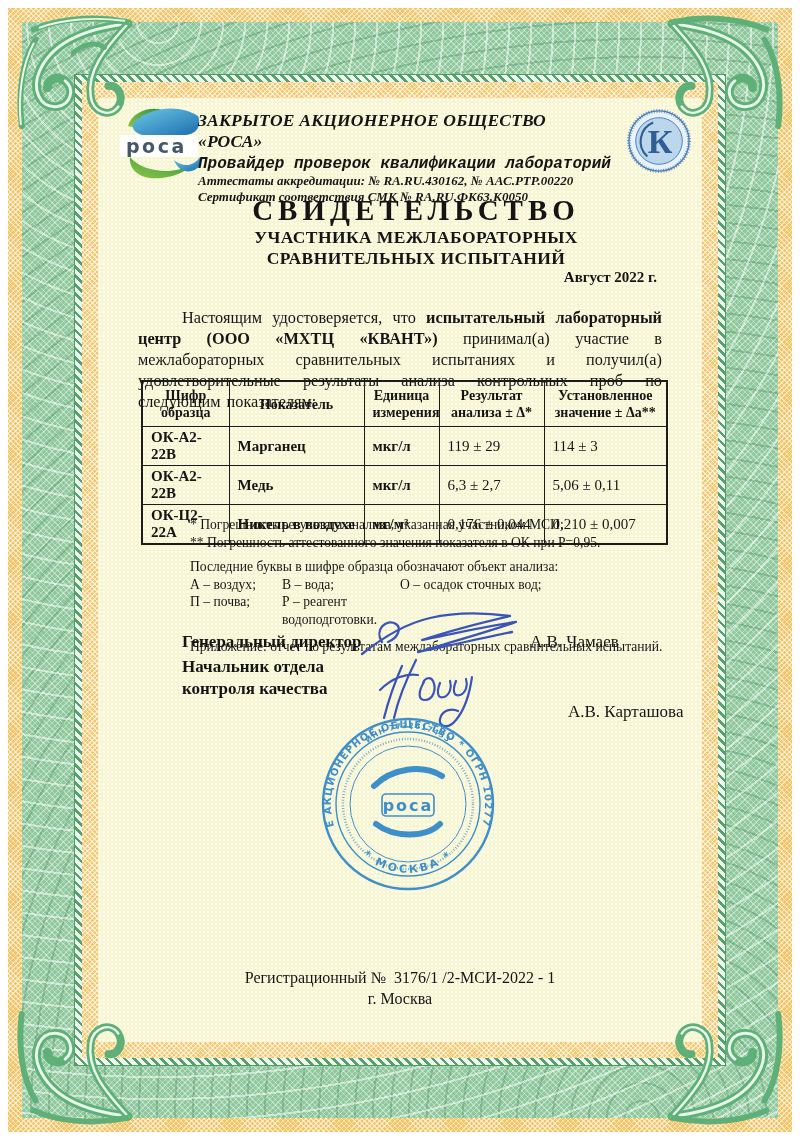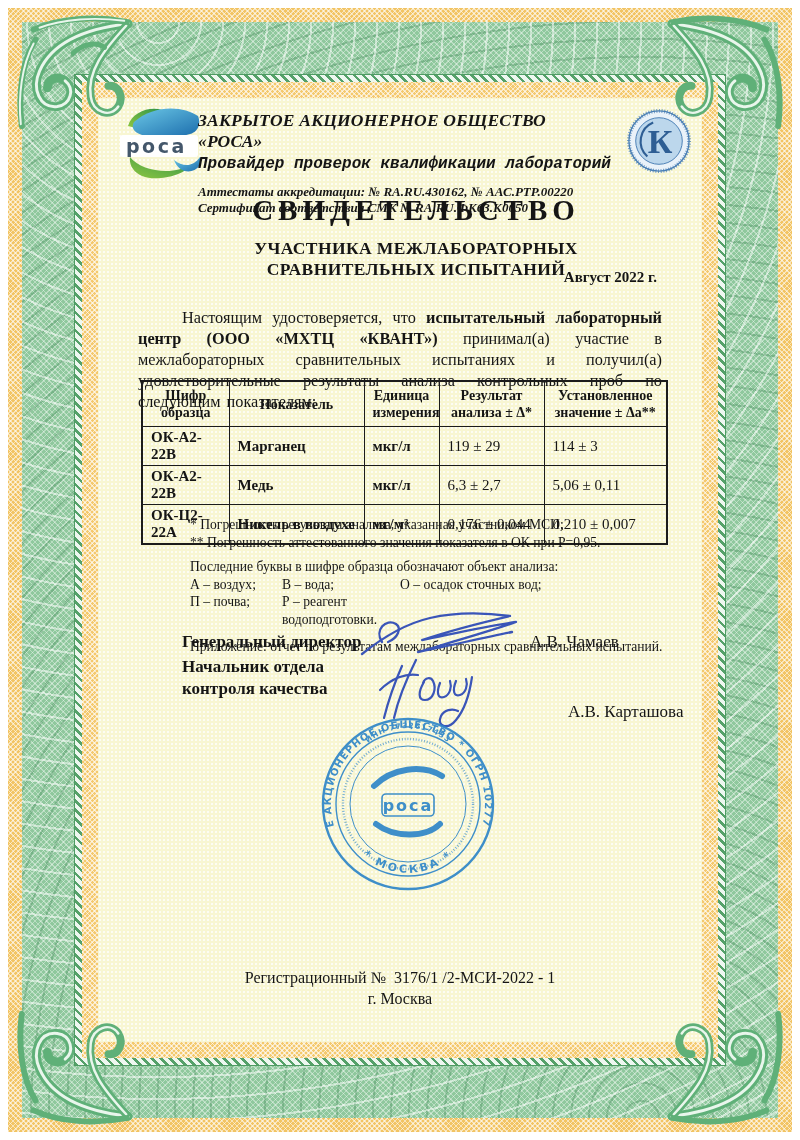--- a/index.html
+++ b/index.html
@@ -29,25 +29,25 @@
   .corner.tr{right:10px;top:10px;transform:scaleX(-1);}
   .corner.bl{left:10px;bottom:10px;transform:scaleY(-1);}
   .corner.br{right:10px;bottom:10px;transform:scale(-1,-1);}
   
   .logo{position:absolute;left:14px;top:4px;width:98px;height:78px;}
   .qmark{position:absolute;left:528px;top:10px;width:66px;height:66px;}
   .head-text{position:absolute;left:100px;top:12px;width:416px;text-align:left;font-style:italic;font-weight:bold;}
   .org-name{font-size:17.5px;letter-spacing:.2px;}
   .org-sub{font-size:16px;margin-top:3px;font-family:Liberation Mono, monospace;}
   .accr{font-size:13px;line-height:16px;}
-  .accr1{margin-top:11px;font-family:Liberation Serif, serif;}
+  .accr1{font-family:Liberation Serif, serif;}
   
   .title{position:absolute;left:16px;top:96px;width:100%;text-align:center;font-weight:bold;}
   .title-main{font-size:29px;letter-spacing:5px;}
-  .title-sub{font-size:17.5px;line-height:21px;margin-top:11px;letter-spacing:.4px;}
+  .title-sub{font-size:17.5px;line-height:21px;margin-top:0;letter-spacing:.4px;}
   .date{position:absolute;right:45px;top:171px;font-size:15px;font-weight:bold;}
   
   .para{position:absolute;left:40px;top:193px;width:524px;font-size:16.3px;line-height:21px;
         text-align:justify;text-indent:44px;word-spacing:2px;}
   
   table.results{position:absolute;left:43px;top:282px;width:525px;border-collapse:collapse;table-layout:fixed;}
   table.results th,table.results td{border:1.5px solid #1c1c1c;padding:2px 8px;}
   table.results{border:2.5px solid #1c1c1c;}
   table.results th{font-size:14px;font-weight:bold;text-align:center;white-space:pre-line;height:40px;line-height:17px;}
   table.results td{font-size:15px;height:31px;vertical-align:middle;}

